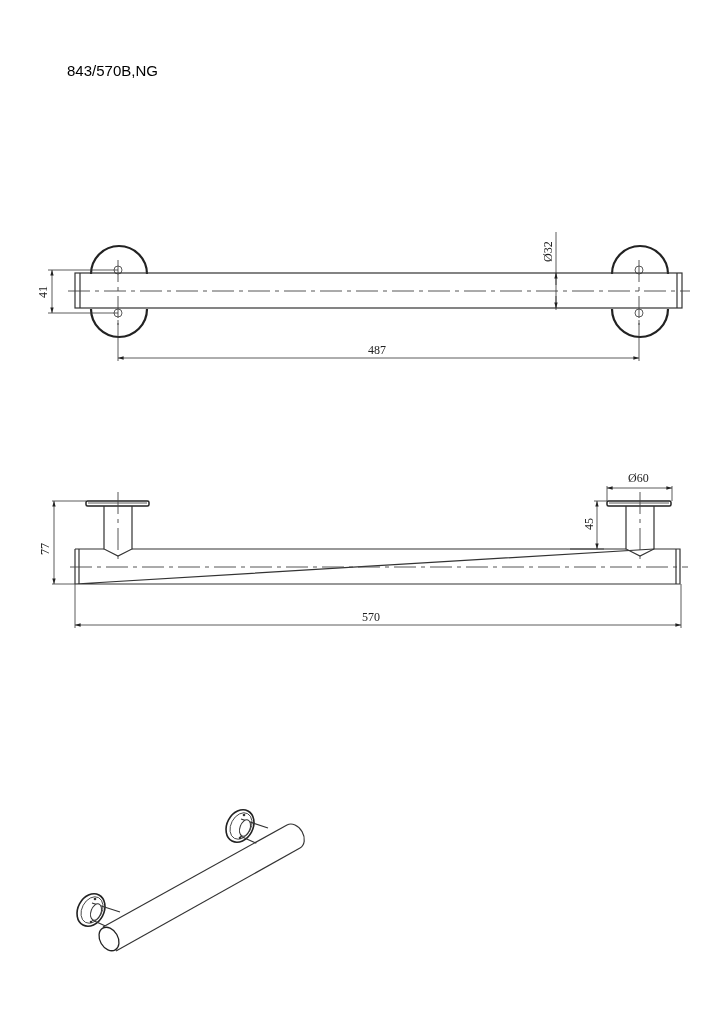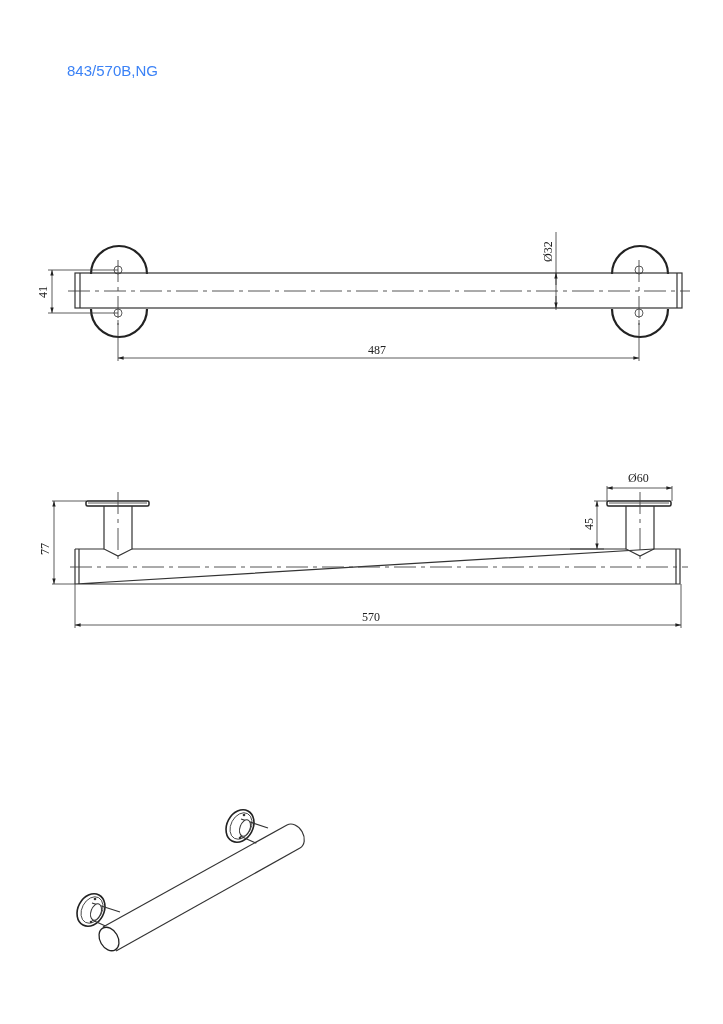--- a/index.html
+++ b/index.html
@@ -1,19 +1,19 @@
 <!DOCTYPE html>
 <html><head>
 <meta charset="utf-8">
 <style>
   html, body { margin: 0; padding: 0; background: #ffffff; }
   body { width: 723px; height: 1024px; position: relative; overflow: hidden; }
   .title {
     position: absolute; left: 67px; top: 62px;
-    font-family: "Liberation Sans", sans-serif; font-size: 15px; color: #3b82f6;
+    font-family: "Liberation Sans", sans-serif; font-size: 15px; color: #000000;
     letter-spacing: 0px;
   }
   svg.drawing { position: absolute; left: 0; top: 0; }
   .dim-text { font-family: "Liberation Serif", serif; font-size: 12px; fill: #222; }
   .ln { stroke: #333; stroke-width: 1.2; fill: none; }
   .thin { stroke: #333; stroke-width: 0.8; fill: none; }
   .center { stroke: #444; stroke-width: 0.9; fill: none; stroke-dasharray: 22 5 4 5; }
   .thick { stroke: #222; stroke-width: 2.2; fill: none; }
 </style>
 </head>

